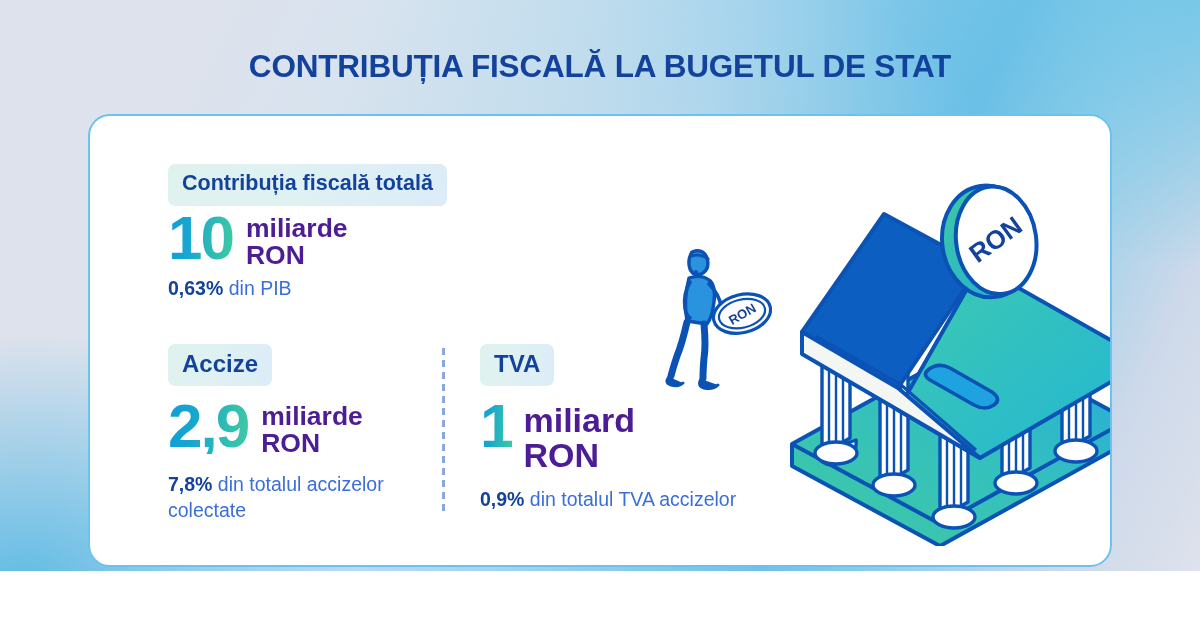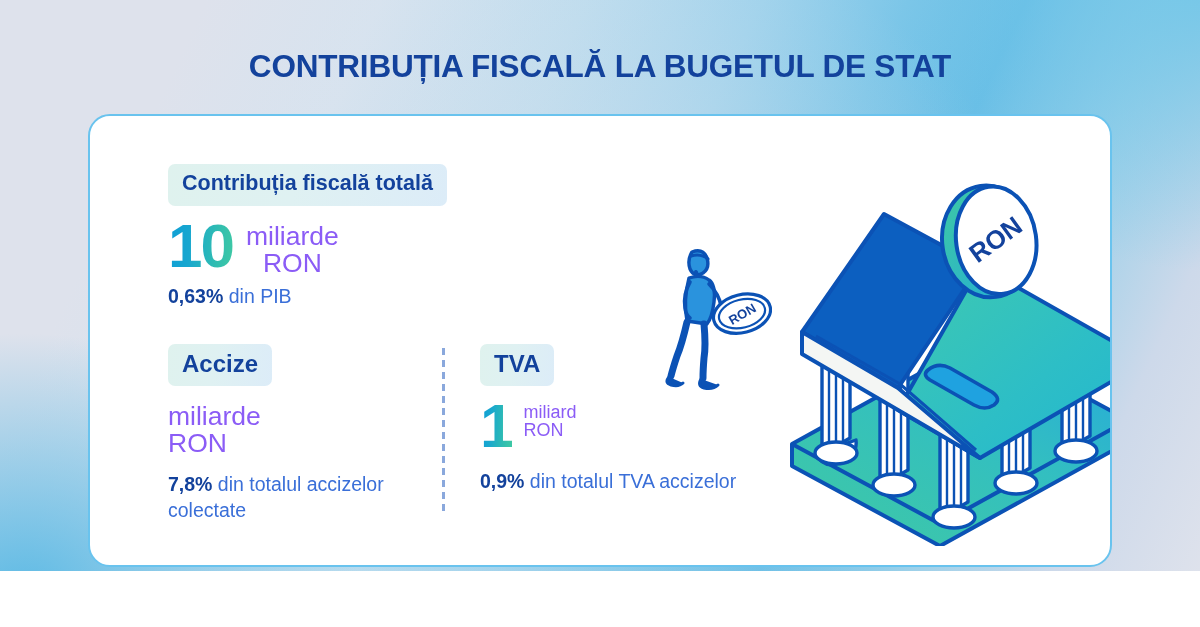--- a/index.html
+++ b/index.html
@@ -77,49 +77,49 @@
     line-height:.92;
     letter-spacing:-2px;
     background:linear-gradient(95deg,#0d9ed7 0%, #18a7cf 34%, #2fbcb2 72%, #3fc9a3 100%);
     -webkit-background-clip:text;
     background-clip:text;
     color:transparent;
     -webkit-text-fill-color:transparent;
     white-space:nowrap;
   }
   .unit {
-    color:#8b5cf6;
-    font-weight:normal;
+    color:#4c1d95;
+    font-weight:bold;
     line-height:1.02;
     white-space:nowrap;
   }
   .sub {
     color:#3a6fd8;
     white-space:normal;
   }
   .sub b { color:#13429c; font-weight:bold; }
 
   
   #total-block { position:absolute; left:78px; top:48px; width:400px; }
   #total-block .bignum { font-size:62px; margin-right:13px; margin-top:-2px; }
   #total-block .unit { font-size:26.5px; margin-top:4px; }
-  #total-block .numrow { margin-top:13px;text-align:center; }
+  #total-block .numrow { margin-top:5px; }
   #total-block .sub { font-size:19.5px; margin-top:8px; }
 
   
   #accize-block { position:absolute; left:78px; top:228px; width:280px; }
   #accize-block .bignum { font-size:62px; margin-right:13px; margin-top:-2px; }
   #accize-block .unit { font-size:26.5px; margin-top:4px; }
   #accize-block .numrow { margin-top:13px; }
   #accize-block .sub { font-size:19.5px; margin-top:15px; line-height:1.32; }
 
   
   #tva-block { position:absolute; left:390px; top:228px; width:260px; }
   #tva-block .bignum { font-size:62px; margin-right:11px; margin-top:-2px; }
-  #tva-block .unit { font-size:18px; margin-top:4px; }
+  #tva-block .unit { font-size:34px; margin-top:4px; }
   #tva-block .numrow { margin-top:13px; }
   #tva-block .sub { font-size:19.5px; margin-top:15px; line-height:1.32; }
 
   
   .divider {
     position:absolute; left:352px; top:232px;
     width:3px; height:168px;
     background-image:linear-gradient(#8aa8dc 55%, rgba(255,255,255,0) 0);
     background-size:3px 12px;
     background-repeat:repeat-y;
@@ -149,20 +149,21 @@
         </div>
       </div>
       <div class="sub"><b>0,63%</b><span> din PIB</span></div>
     </div>
 
     <div class="divider"></div>
 
     <div id="accize-block">
       <div class="pill small">Accize</div>
       <div class="numrow">
+        <div class="bignum">2,9</div>
         <div class="unit">
           <div>miliarde</div>
           <div>RON</div>
         </div>
       </div>
       <div class="sub"><b>7,8%</b><span> din totalul accizelor colectate</span></div>
     </div>
 
     <div id="tva-block">
       <div class="pill small">TVA</div>

